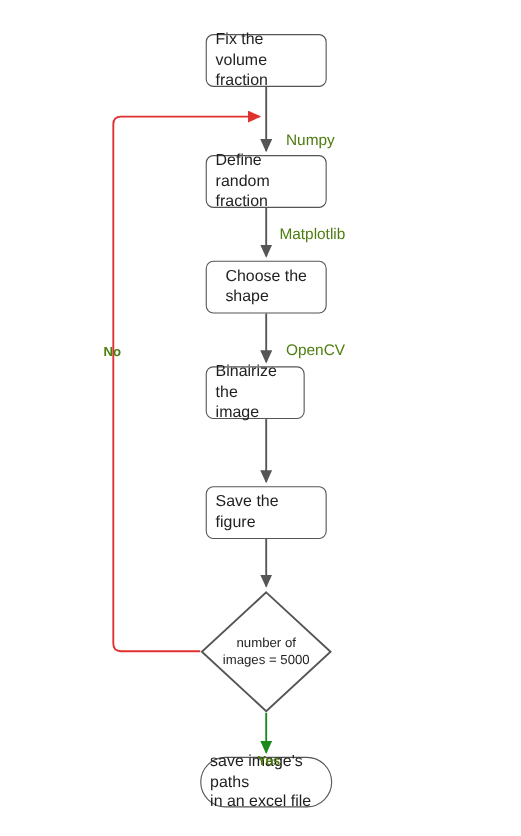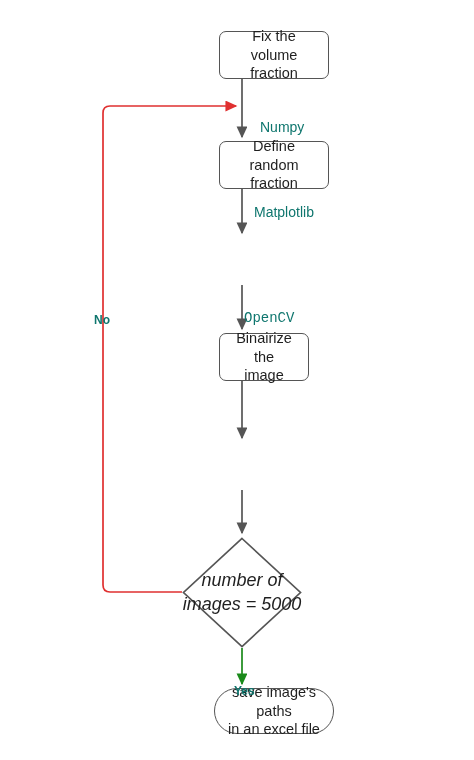--- a/index.html
+++ b/index.html
@@ -28,25 +28,23 @@
     pointer-events: none;
   }
   .node {
     position: absolute;
     box-sizing: border-box;
     border: 1.4px solid #555555;
     background: #ffffff;
     display: flex;
     align-items: center;
     justify-content: center;
-    text-align: center;
     color: #1f1f1f;
     font-size: 14.5px;
     line-height: 1.28;
-    margin-left: 32px;
   }
   .node.process {
     border-radius: 7px;
   }
   .node.stadium {
     border-radius: 24px;
   }
   .node-label {
     padding: 0 8px;
     white-space: pre-line;
@@ -62,29 +60,28 @@
   .decision-label {
     position: absolute;
     left: 0;
     top: 0;
     width: 100%;
     height: 100%;
     display: flex;
     align-items: center;
     justify-content: center;
     text-align: center;
-    font-size: 18px;
+    font-size: 12px;
     line-height: 1.28;
     color: #1f1f1f;
     white-space: pre-line;
-    font-style: italic;
   }
   .edge-label {
     position: absolute;
-    color: #0f766e;
+    color: #4d7c0f;
     font-size: 14px;
     white-space: nowrap;
   }
   .edge-label.branch {
     font-weight: bold;
     font-size: 12px;
   }
 </style>
 </head>
 <body>
@@ -122,43 +119,50 @@
   <div class="node process" style="left:187px; top:31px; width:110px; height:48px;">
     <span class="node-label">Fix the volume
 fraction</span>
   </div>
 
   <div class="node process" style="left:187px; top:141px; width:110px; height:48px;">
     <span class="node-label">Define random
 fraction</span>
   </div>
 
+  <div class="node process" style="left:187px; top:237px; width:110px; height:48px;">
+    <span class="node-label">Choose the
+shape</span>
+  </div>
 
   <div class="node process" style="left:187px; top:333px; width:90px; height:48px;">
     <span class="node-label">Binairize the
 image</span>
   </div>
 
+  <div class="node process" style="left:187px; top:442px; width:110px; height:48px;">
+    <span class="node-label">Save the figure</span>
+  </div>
 
   <div class="decision-wrap" style="left:182px; top:537px; width:120px; height:111px;">
     <svg width="120" height="111" viewBox="0 0 120 111" xmlns="http://www.w3.org/2000/svg">
       <polygon points="60,1.5 118.5,55.5 60,109.5 1.5,55.5" fill="#ffffff" stroke="#555555" stroke-width="1.7"></polygon>
     </svg>
     <div class="decision-label">number of
 images = 5000</div>
   </div>
 
   <div class="node stadium" style="left:182px; top:688px; width:120px; height:46px;">
     <span class="node-label">save image's paths
 in an excel file</span>
   </div>
 
   <div class="edge-label" style="left:260px; top:119px;">Numpy</div>
 
   <div class="edge-label" style="left:254px; top:204px;">Matplotlib</div>
 
-  <div class="edge-label" style="left:244px; top:310px;font-family:Liberation Mono, monospace;">OpenCV</div>
+  <div class="edge-label" style="left:260px; top:310px;">OpenCV</div>
 
   <div class="edge-label branch" style="left:94px; top:313px;">No</div>
 
   <div class="edge-label branch" style="left:234px; top:684px;">Yes</div>
 
 </div>
 
 </body></html>

